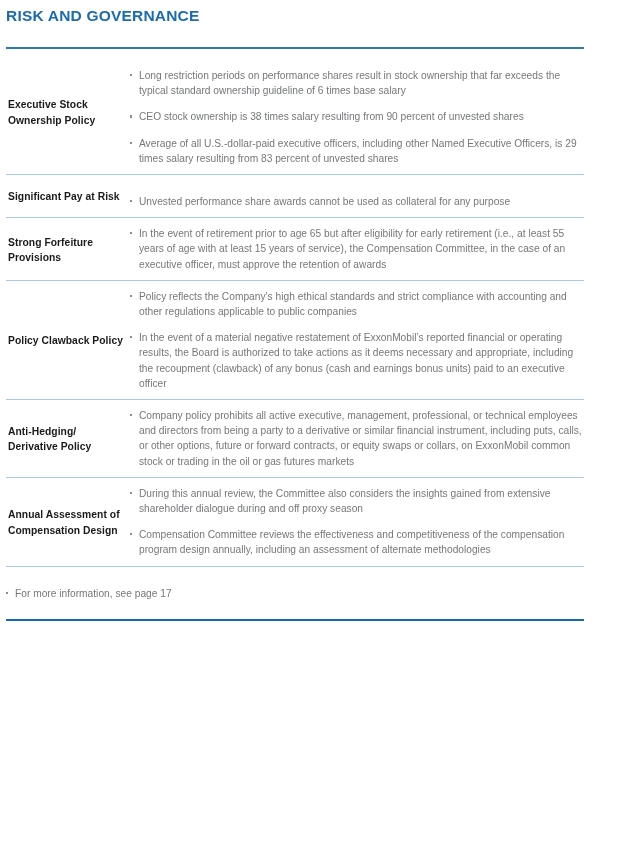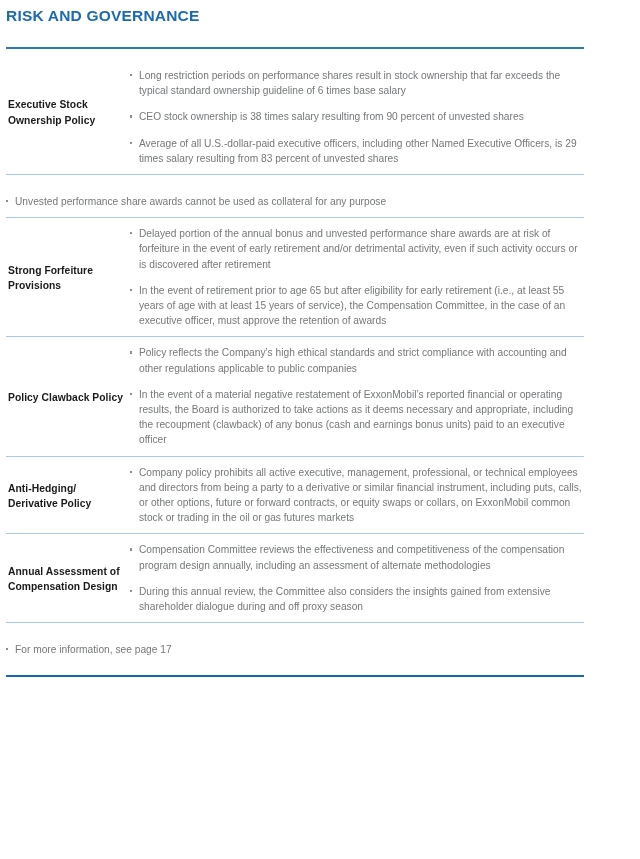--- a/index.html
+++ b/index.html
@@ -117,33 +117,33 @@
         <ul class="bullet-list">
           <li class="bullet-item"><span class="dot"></span></li>
           <li class="bullet-item"><span class="dot"></span><span>Long restriction periods on performance shares result in stock ownership that far exceeds the typical standard ownership guideline of 6 times base salary</span></li>
           <li class="bullet-item"><span class="dot"></span><span>CEO stock ownership is 38 times salary resulting from 90 percent of unvested shares</span></li>
           <li class="bullet-item"><span class="dot"></span><span>Average of all U.S.-dollar-paid executive officers, including other Named Executive Officers, is 29 times salary resulting from 83 percent of unvested shares</span></li>
         </ul>
       </div>
     </div>
 
     <div class="row">
+      <div class="row-label">Significant Pay at Risk</div>
       <div class="row-content">
         <ul class="bullet-list">
           <li class="bullet-item"><span class="dot"></span></li>
           <li class="bullet-item"><span class="dot"></span><span>Unvested performance share awards cannot be used as collateral for any purpose</span></li>
         </ul>
       </div>
     </div>
 
     <div class="row">
       <div class="row-label">Strong Forfeiture Provisions</div>
       <div class="row-content">
         <ul class="bullet-list">
-          <li class="bullet-item"><span class="dot"></span><span>Delayed portion of the annual bonus and unvested performance share awards are at risk of forfeiture in the event of early retirement and/or detrimental activity, even if such activity occurs or is discovered after retirement</span></li>
           <li class="bullet-item"><span class="dot"></span><span>In the event of retirement prior to age 65 but after eligibility for early retirement (i.e., at least 55 years of age with at least 15 years of service), the Compensation Committee, in the case of an executive officer, must approve the retention of awards</span></li>
         </ul>
       </div>
     </div>
 
     <div class="row">
       <div class="row-label">Policy Clawback Policy</div>
       <div class="row-content">
         <ul class="bullet-list">
           <li class="bullet-item"><span class="dot"></span><span>Policy reflects the Company’s high ethical standards and strict compliance with accounting and other regulations applicable to public companies</span></li>
@@ -158,22 +158,22 @@
         <ul class="bullet-list">
           <li class="bullet-item"><span class="dot"></span><span>Company policy prohibits all active executive, management, professional, or technical employees and directors from being a party to a derivative or similar financial instrument, including puts, calls, or other options, future or forward contracts, or equity swaps or collars, on ExxonMobil common stock or trading in the oil or gas futures markets</span></li>
         </ul>
       </div>
     </div>
 
     <div class="row">
       <div class="row-label">Annual Assessment of Compensation Design</div>
       <div class="row-content">
         <ul class="bullet-list">
+          <li class="bullet-item"><span class="dot"></span><span>During this annual review, the Committee also considers the insights gained from extensive shareholder dialogue during and off proxy season</span></li>
           <li class="bullet-item"><span class="dot"></span><span>Compensation Committee reviews the effectiveness and competitiveness of the compensation program design annually, including an assessment of alternate methodologies</span></li>
-          <li class="bullet-item"><span class="dot"></span><span>During this annual review, the Committee also considers the insights gained from extensive shareholder dialogue during and off proxy season</span></li>
         </ul>
       </div>
     </div>
 
     <div class="row last-row">
       <div class="row-content">
         <ul class="bullet-list">
           <li class="bullet-item"><span class="dot"></span></li>
           <li class="bullet-item"><span class="dot"></span><span>For more information, see page 17</span></li>
         </ul>

